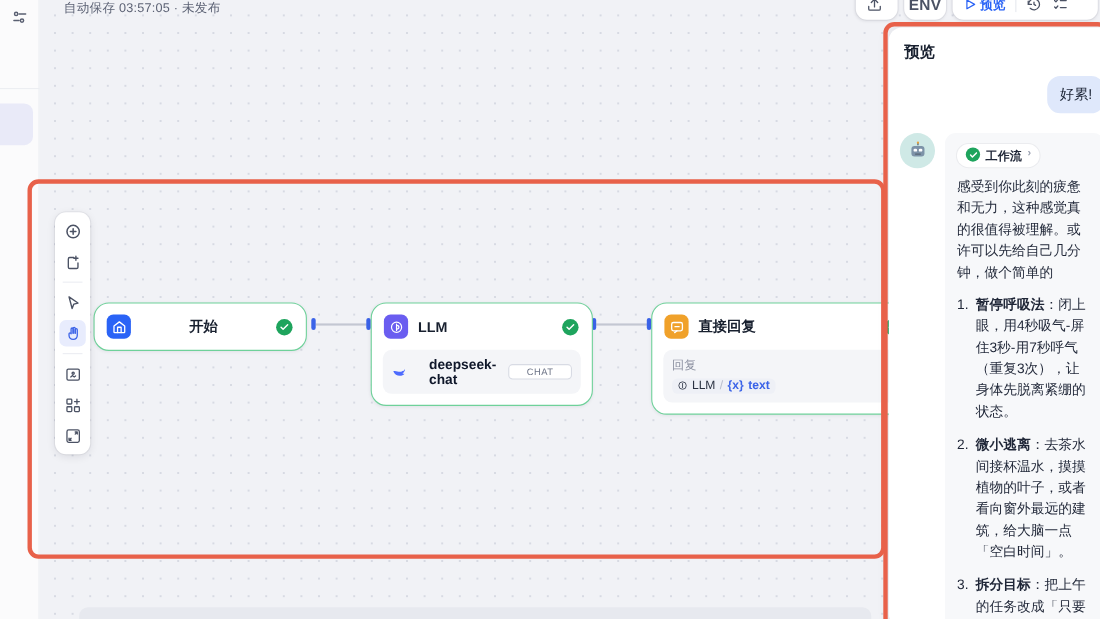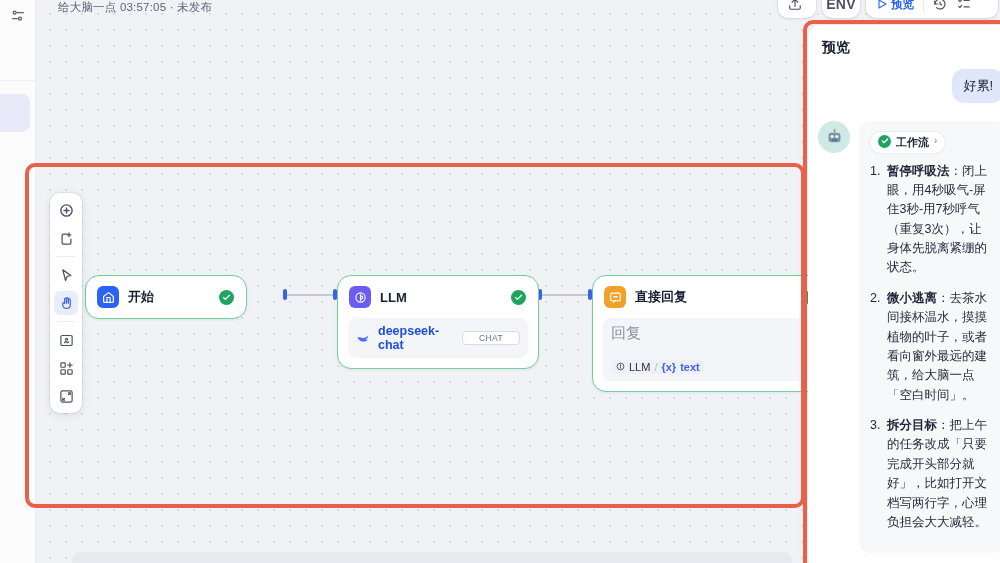--- a/index.html
+++ b/index.html
@@ -102,27 +102,27 @@
   .node-title { font-size: 13px; font-weight: 700; color: #18202f; flex: 1; }
   .node-check {
     width: 15px; height: 15px; border-radius: 50%; background: #1ea45d;
     display: flex; align-items: center; justify-content: center; flex: 0 0 15px;
   }
   .node-body { padding: 0 10px 10px; }
   .sub-chip {
     background: #f4f5f8; border-radius: 8px; padding: 6px 8px;
     display: flex; align-items: center; gap: 7px;
   }
-  .model-name { font-size: 12.5px; color: #1d4ed8; font-weight: 600; }
+  .model-name { font-size: 12.5px; color: #0f172a; font-weight: 600; margin-left: 12px; }
   .chat-badge {
     font-size: 8.5px; color: #6d7487; border: 1px solid #d8dbe4;
     border-radius: 4px; padding: 1px 16px; letter-spacing: .4px; background: #fff;
   }
   .reply-box { background: #f4f5f8; border-radius: 8px; padding: 6px 8px; }
-  .reply-label { font-size: 15px; color: #8b90a0; margin-bottom: 14px; }
+  .reply-label { font-size: 11px; color: #8b90a0; margin-bottom: 3px; }
   .var-chip {
     display: inline-flex; align-items: center; gap: 4px;
     background: #eef0f6; border-radius: 5px; padding: 1px 5px;
     font-size: 11px; color: #2a3141;
   }
   .var-x { color: #3b63e8; font-weight: 700; }
   .var-slash { color: #b7bccb; }
 
   
   .conn { position: absolute; height: 2px; background: #c3c7d2; z-index: 10; }
@@ -210,21 +210,21 @@
   <div class="bottom-strip"></div>
 
   <div class="conn" style="left:287px; top:294px; width:48px;"></div>
   <div class="handle" style="left:283px; top:289px;"></div>
   <div class="handle" style="left:333px; top:289px;"></div>
 
   <div class="conn" style="left:542px; top:294px; width:48px;"></div>
   <div class="handle" style="left:538px; top:289px;"></div>
   <div class="handle" style="left:588px; top:289px;"></div>
 
-  <div class="node" style="left:85px; top:275px; width:162px;">
+  <div class="node" style="left:85px; top:275px; width:194px;text-align:center;">
     <div class="node-head">
       <div class="node-ico ico-blue">
         <svg width="13" height="13" viewBox="0 0 24 24" fill="none" stroke="#fff" stroke-width="2.2" stroke-linecap="round" stroke-linejoin="round">
             <path d="M3 10l9-7 9 7v10a1 1 0 0 1-1 1H4a1 1 0 0 1-1-1z"></path>
             <path d="M9 21V12h6v9"></path>
           </svg>
       </div>
       <span class="node-title">开始</span>
       <span class="node-check">
         <svg width="9" height="9" viewBox="0 0 24 24" fill="none" stroke="#fff" stroke-width="3.5" stroke-linecap="round" stroke-linejoin="round">
@@ -343,21 +343,21 @@
     </div>
     <div class="nt-btn">
       <svg width="15" height="15" viewBox="0 0 24 24" fill="none" stroke="#4b5264" stroke-width="1.9" stroke-linecap="round" stroke-linejoin="round">
           <rect x="3" y="3" width="18" height="18" rx="2.5"></rect>
           <path d="M9 15l-3 3M6 15v3h3M15 9l3-3M18 9V6h-3"></path>
         </svg>
     </div>
   </div>
 
   <div class="topbar">
-    <div class="autosave">给大脑一点 03:57:05 · 未发布</div>
+    <div class="autosave">自动保存 03:57:05 · 未发布</div>
 
     <div class="tb-group tb-g1">
       <div class="tb-btn">
         <svg width="14" height="14" viewBox="0 0 24 24" fill="none" stroke="#4b5264" stroke-width="2" stroke-linecap="round" stroke-linejoin="round">
             <path d="M21 15v4a2 2 0 0 1-2 2H5a2 2 0 0 1-2-2v-4"></path>
             <path d="M7 9l5-5 5 5"></path>
             <path d="M12 4v12"></path>
           </svg>
       </div>
     </div>
@@ -429,20 +429,21 @@
         <div class="bot-card">
           <div class="wf-chip">
             <span class="wf-check">
               <svg width="8" height="8" viewBox="0 0 24 24" fill="none" stroke="#fff" stroke-width="4" stroke-linecap="round" stroke-linejoin="round">
                   <path d="M20 6L9 17l-5-5"></path>
                 </svg>
             </span>
             <span>工作流</span>
             <span class="wf-caret">›</span>
           </div>
+          <div class="bot-para">感受到你此刻的疲惫和无力，这种感觉真的很值得被理解。或许可以先给自己几分钟，做个简单的</div>
           <ol class="bot-list">
             <li><b>暂停呼吸法</b><span>：闭上眼，用4秒吸气-屏住3秒-用7秒呼气（重复3次），让身体先脱离紧绷的状态。</span></li>
             <li><b>微小逃离</b><span>：去茶水间接杯温水，摸摸植物的叶子，或者看向窗外最远的建筑，给大脑一点「空白时间」。</span></li>
             <li><b>拆分目标</b><span>：把上午的任务改成「只要完成开头部分就好」，比如打开文档写两行字，心理负担会大大减轻。</span></li>
 
           </ol>
         </div>
       </div>
 
     </div>

